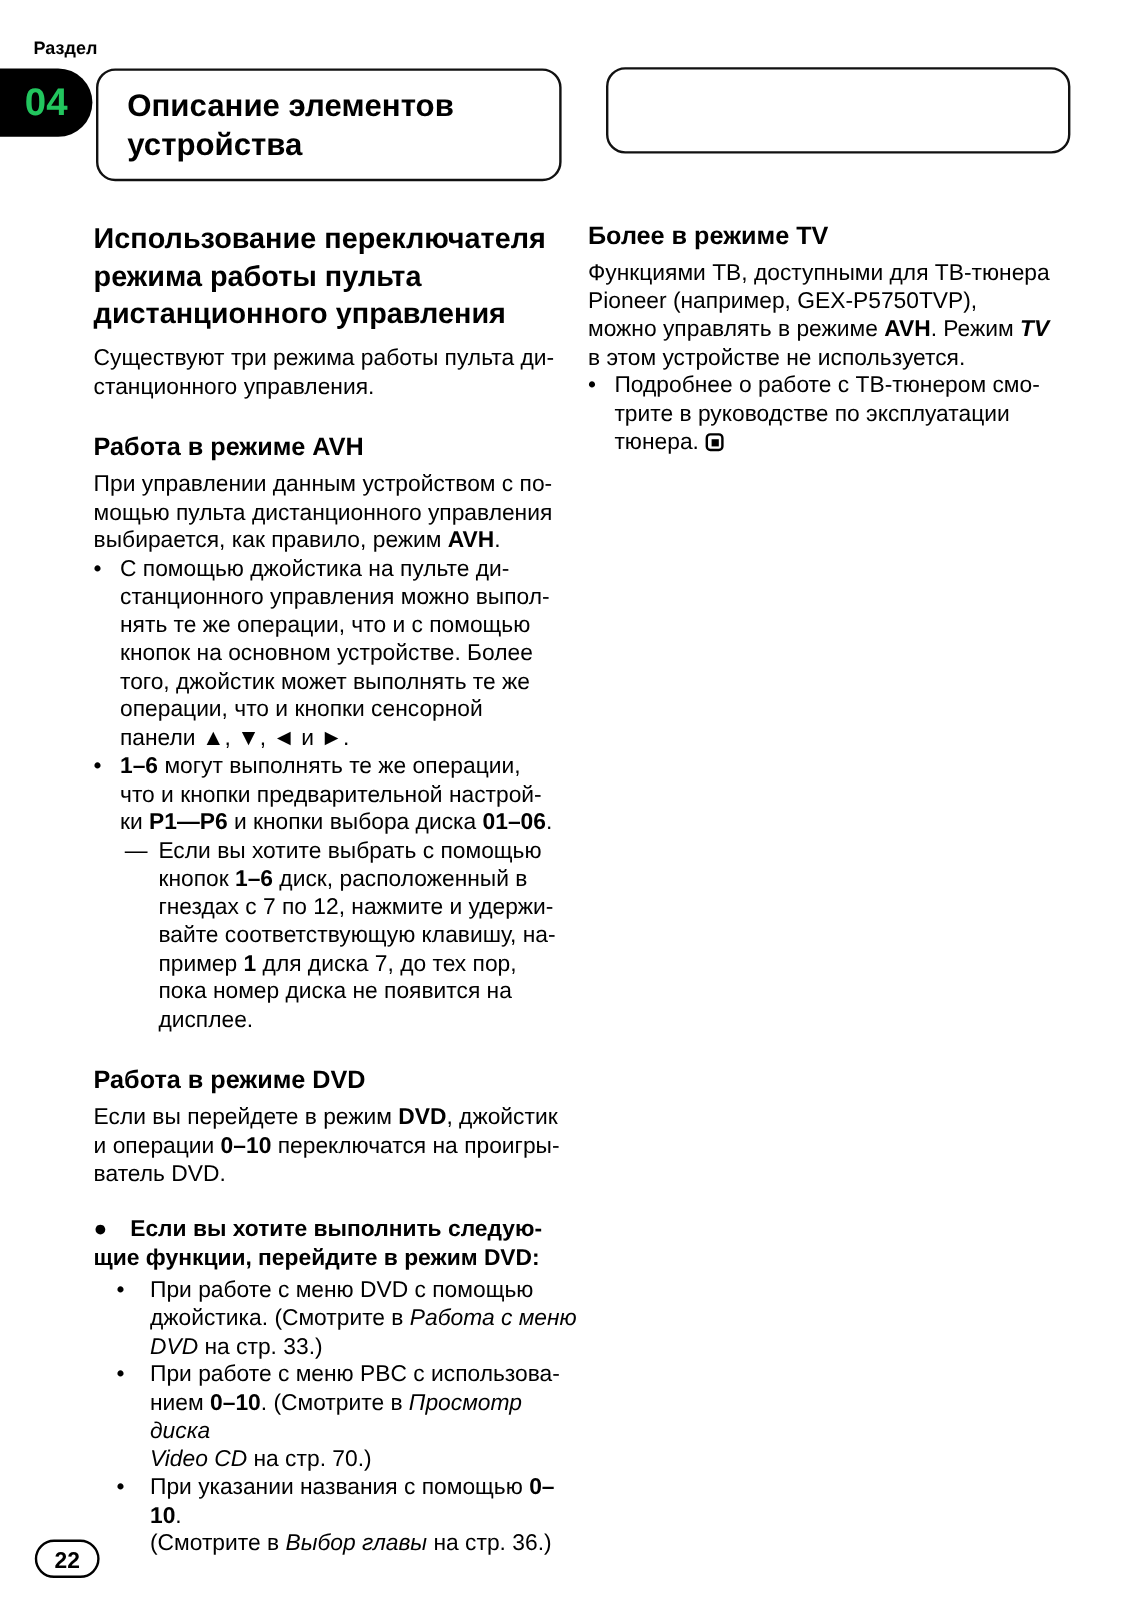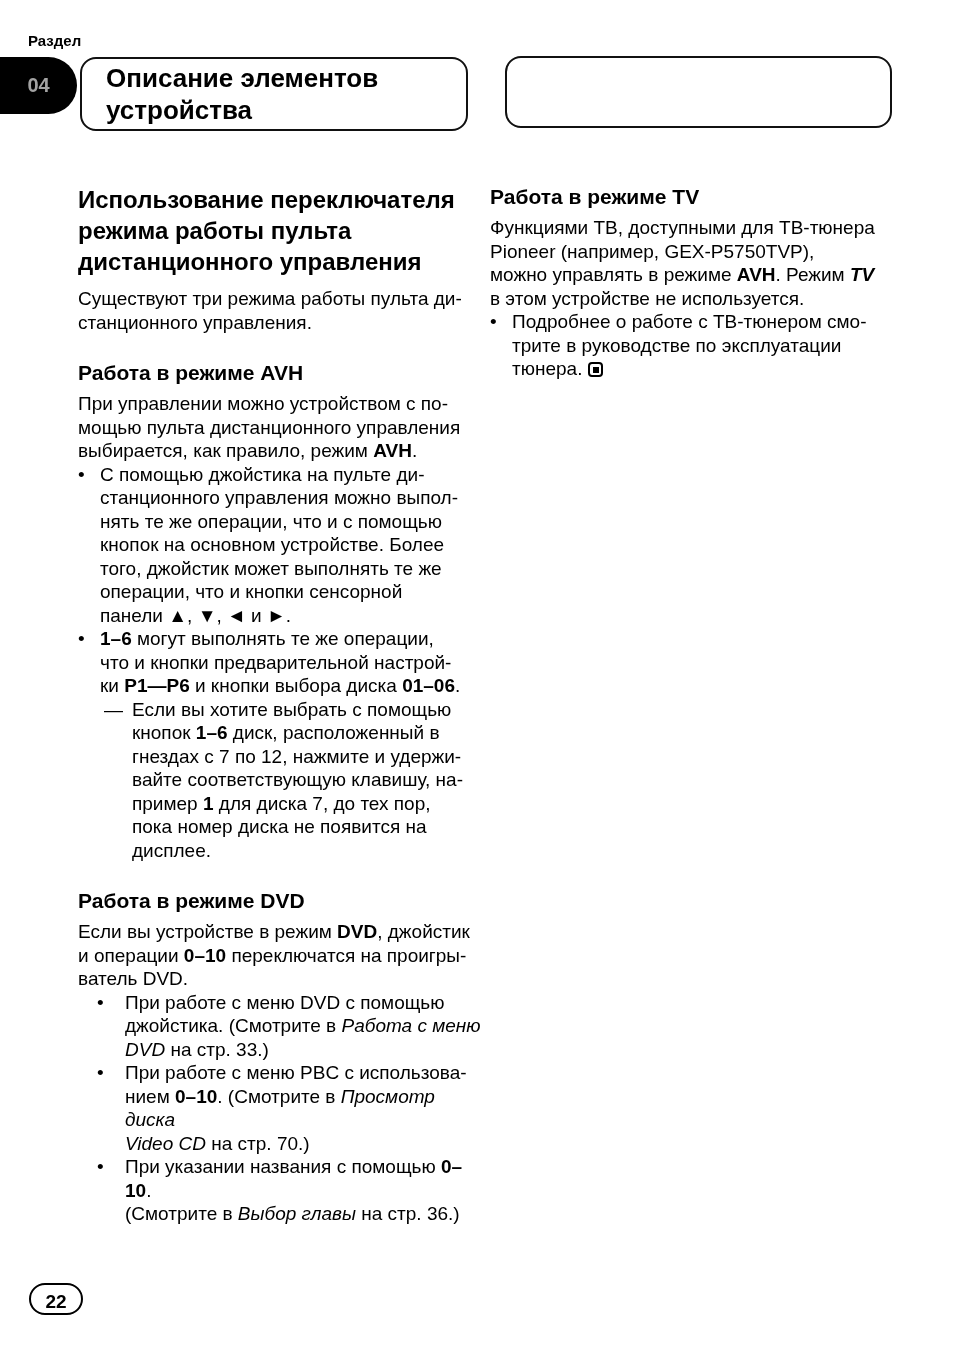--- a/index.html
+++ b/index.html
@@ -7,26 +7,26 @@
     width: 954px; height: 1352px;
     font-family: "Liberation Sans", "DejaVu Sans", sans-serif;
     color: #000;
   }
   .page { position: relative; width: 954px; height: 1352px; background: #fff; overflow: hidden; }
 
   
   .section-label { position: absolute; left: 28px; top: 32px; font-size: 15px; font-weight: bold; }
   .badge {
     position: absolute; left: 0; top: 57px; width: 77px; height: 57px;
-    background: #000; color: #a3a3a3; border-radius: 0 29px 29px 0;
+    background: #000; color: #22c55e; border-radius: 0 29px 29px 0;
     display: flex; align-items: center; justify-content: center;
-    font-size: 20px; font-weight: bold;
+    font-size: 32px; font-weight: bold;
   }
   .title-box {
-    position: absolute; left: 80px; top: 57px; width: 388px; height: 74px;
+    position: absolute; left: 80px; top: 57px; width: 388px; height: 94px;
     border: 2px solid #111; border-radius: 16px; box-sizing: border-box;
     display: flex; align-items: center; padding-left: 24px;
     font-size: 26px; font-weight: bold; line-height: 32px; white-space: pre-line;
   }
   .blank-box {
     position: absolute; left: 505px; top: 56px; width: 387px; height: 72px;
     border: 2px solid #111; border-radius: 16px; box-sizing: border-box;
   }
 
   
@@ -82,21 +82,21 @@
   <div class="content">
 
     <div class="col">
       <div class="h2">Использование переключателя
 режима работы пульта
 дистанционного управления</div>
       <p class="body">Существуют три режима работы пульта ди-
 станционного управления.</p>
 
       <div class="h3">Работа в режиме AVH</div>
-      <p class="body"><span>При управлении можно устройством с по-
+      <p class="body"><span>При управлении данным устройством с по-
 мощью пульта дистанционного управления
 выбирается, как правило, режим </span><span style="font-weight: bold;">AVH</span><span>.</span></p>
 
       <div class="li">
           <span class="marker">•</span>
           <div class="li-text"><span>С помощью джойстика на пульте ди-
 станционного управления можно выпол-
 нять те же операции, что и с помощью
 кнопок на основном устройстве. Более
 того, джойстик может выполнять те же
@@ -114,24 +114,26 @@
           <div class="li-text"><span>Если вы хотите выбрать с помощью
 кнопок </span><span style="font-weight: bold;">1–6</span><span> диск, расположенный в
 гнездах с 7 по 12, нажмите и удержи-
 вайте соответствующую клавишу, на-
 пример </span><span style="font-weight: bold;">1</span><span> для диска 7, до тех пор,
 пока номер диска не появится на
 дисплее.</span></div>
         </div>
 
       <div class="h3">Работа в режиме DVD</div>
-      <p class="body"><span>Если вы устройстве в режим </span><span style="font-weight: bold;">DVD</span><span>, джойстик
+      <p class="body"><span>Если вы перейдете в режим </span><span style="font-weight: bold;">DVD</span><span>, джойстик
 и операции </span><span style="font-weight: bold;">0–10</span><span> переключатся на проигры-
 ватель DVD.</span></p>
 
+      <p class="note"><span style="font-weight: bold;">●</span><span style="font-weight: bold;"> </span><span style="font-weight: bold;">Если вы хотите выполнить следую-
+щие функции, перейдите в режим DVD:</span></p>
 
       <div class="li sub-li">
           <span class="marker">•</span>
           <div class="li-text"><span>При работе с меню DVD с помощью
 джойстика. (Смотрите в </span><span style="font-style: italic;">Работа с меню
 DVD</span><span> на стр. 33.)</span></div>
         </div>
       <div class="li sub-li">
           <span class="marker">•</span>
           <div class="li-text"><span>При работе с меню PBC с использова-
@@ -139,21 +141,21 @@
 Video CD</span><span> на стр. 70.)</span></div>
         </div>
       <div class="li sub-li">
           <span class="marker">•</span>
           <div class="li-text"><span>При указании названия с помощью </span><span style="font-weight: bold;">0–10</span><span>.
 (Смотрите в </span><span style="font-style: italic;">Выбор главы</span><span> на стр. 36.)</span></div>
         </div>
     </div>
 
     <div class="col">
-      <div class="h3 mt0">Работа в режиме TV</div>
+      <div class="h3 mt0">Более в режиме TV</div>
       <p class="body"><span>Функциями ТВ, доступными для ТВ-тюнера
 Pioneer (например, GEX-P5750TVP),
 можно управлять в режиме </span><span style="font-weight: bold;">AVH</span><span>. Режим </span><span style="font-weight: bold; font-style: italic;">TV</span><span>
 в этом устройстве не используется.</span></p>
       <div class="li">
           <span class="marker">•</span>
           <div class="li-text"><span><span>Подробнее о работе с ТВ-тюнером смо-
 трите в руководстве по эксплуатации
 тюнера.</span></span><span class="end-mark"></span></div>
         </div>

